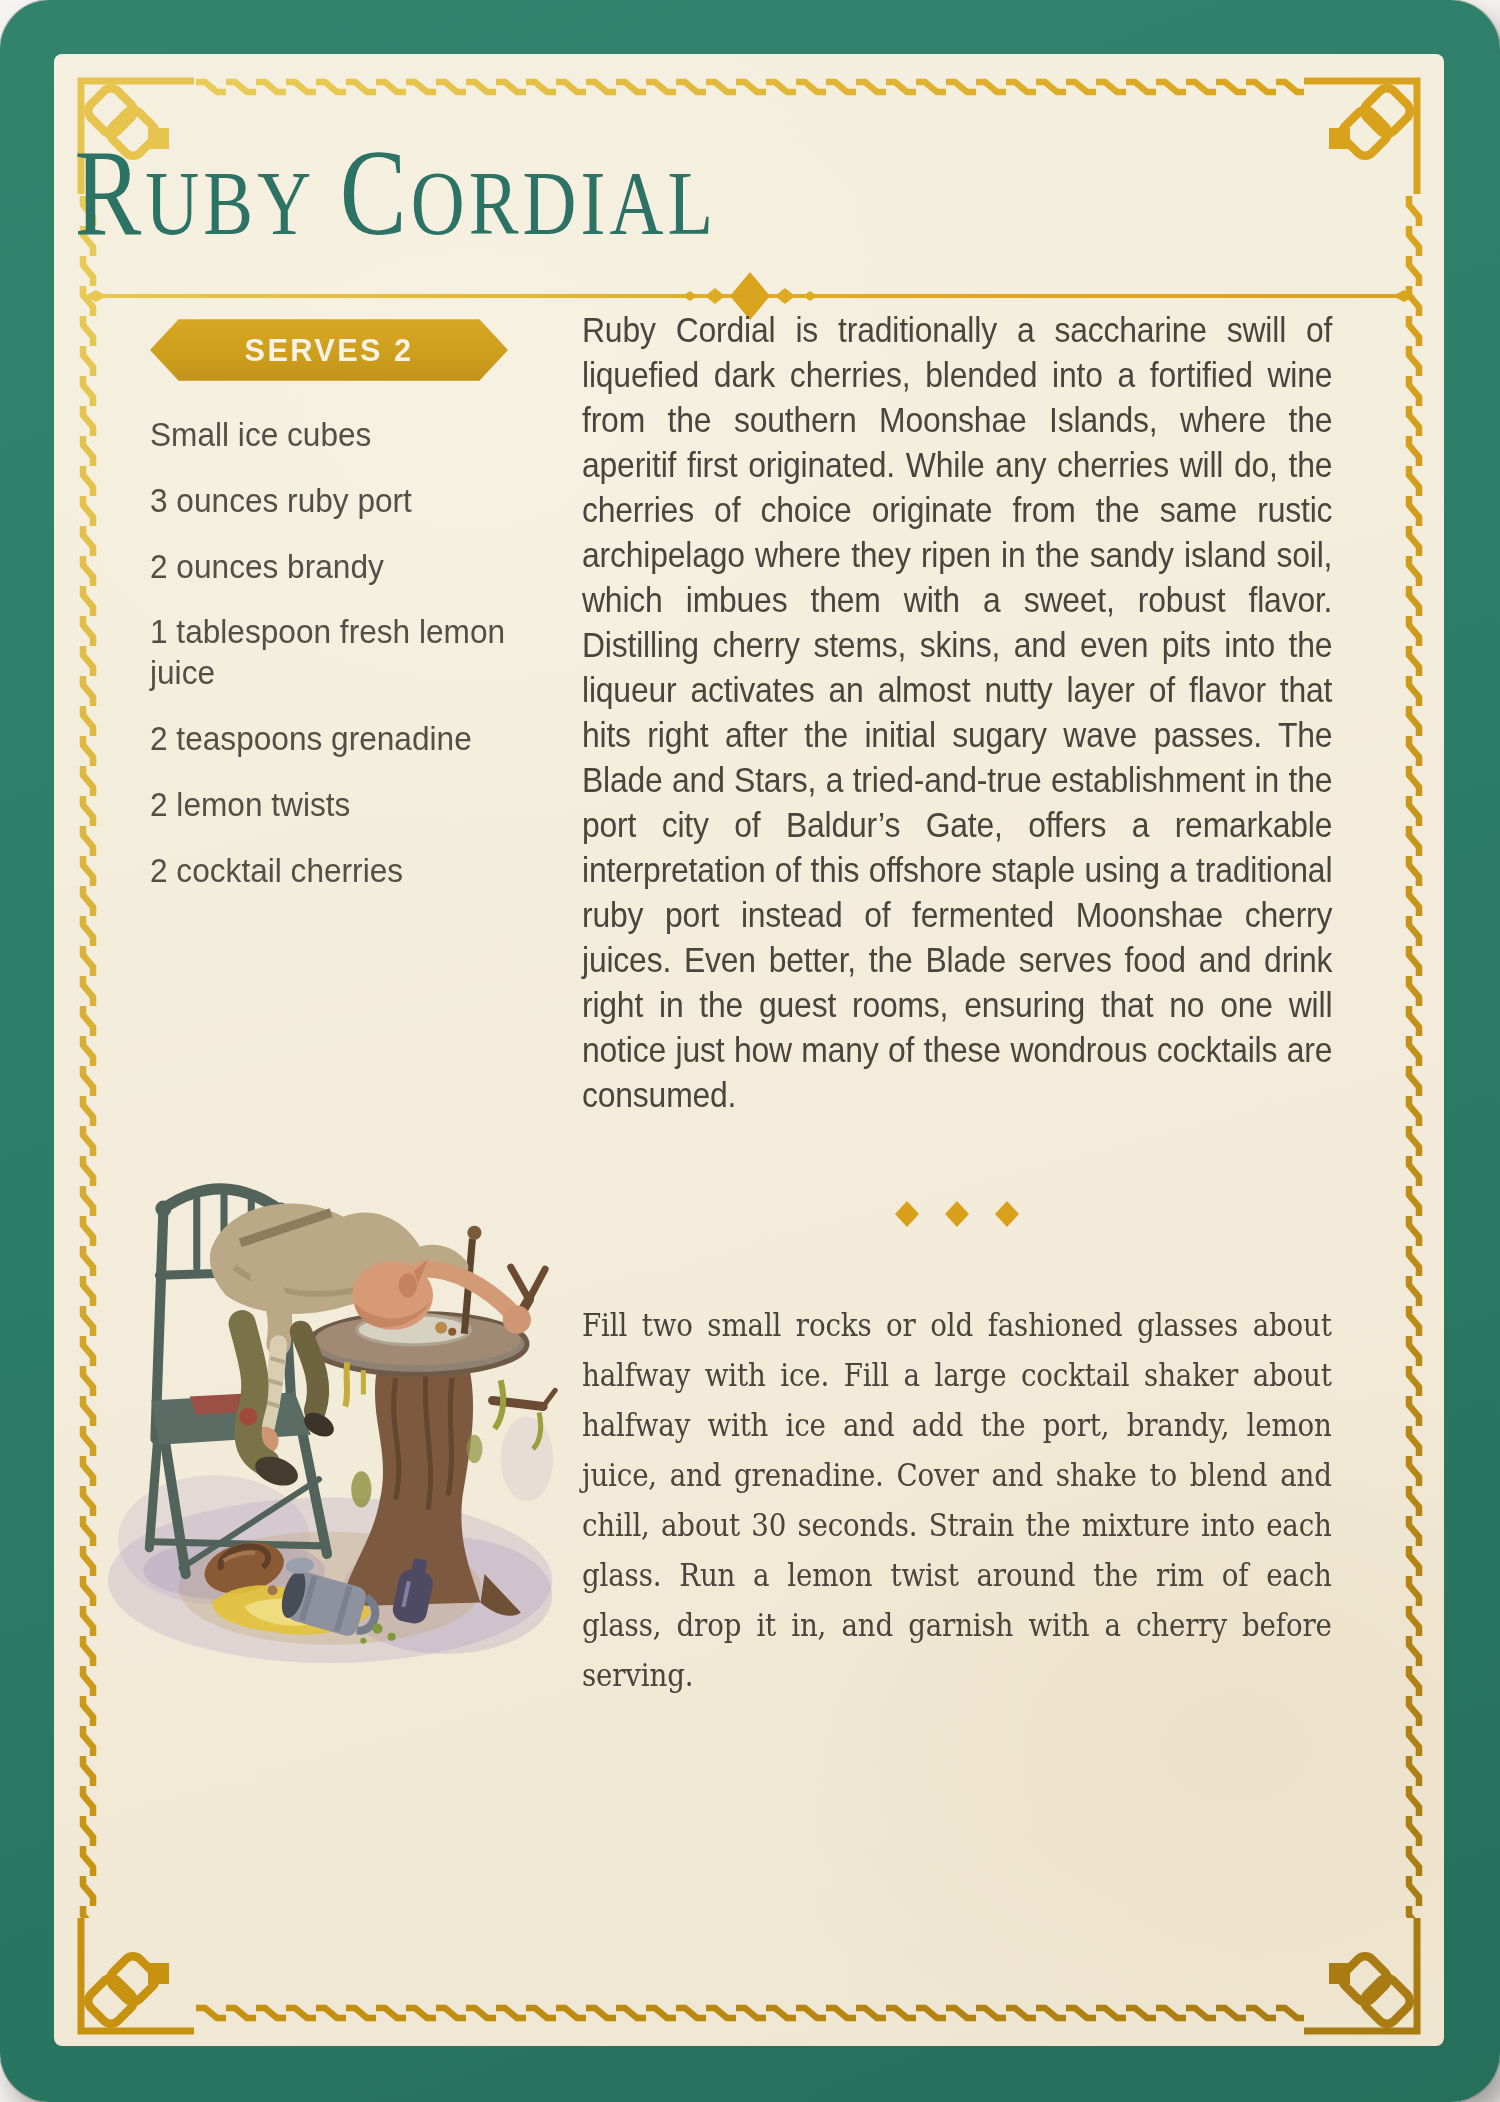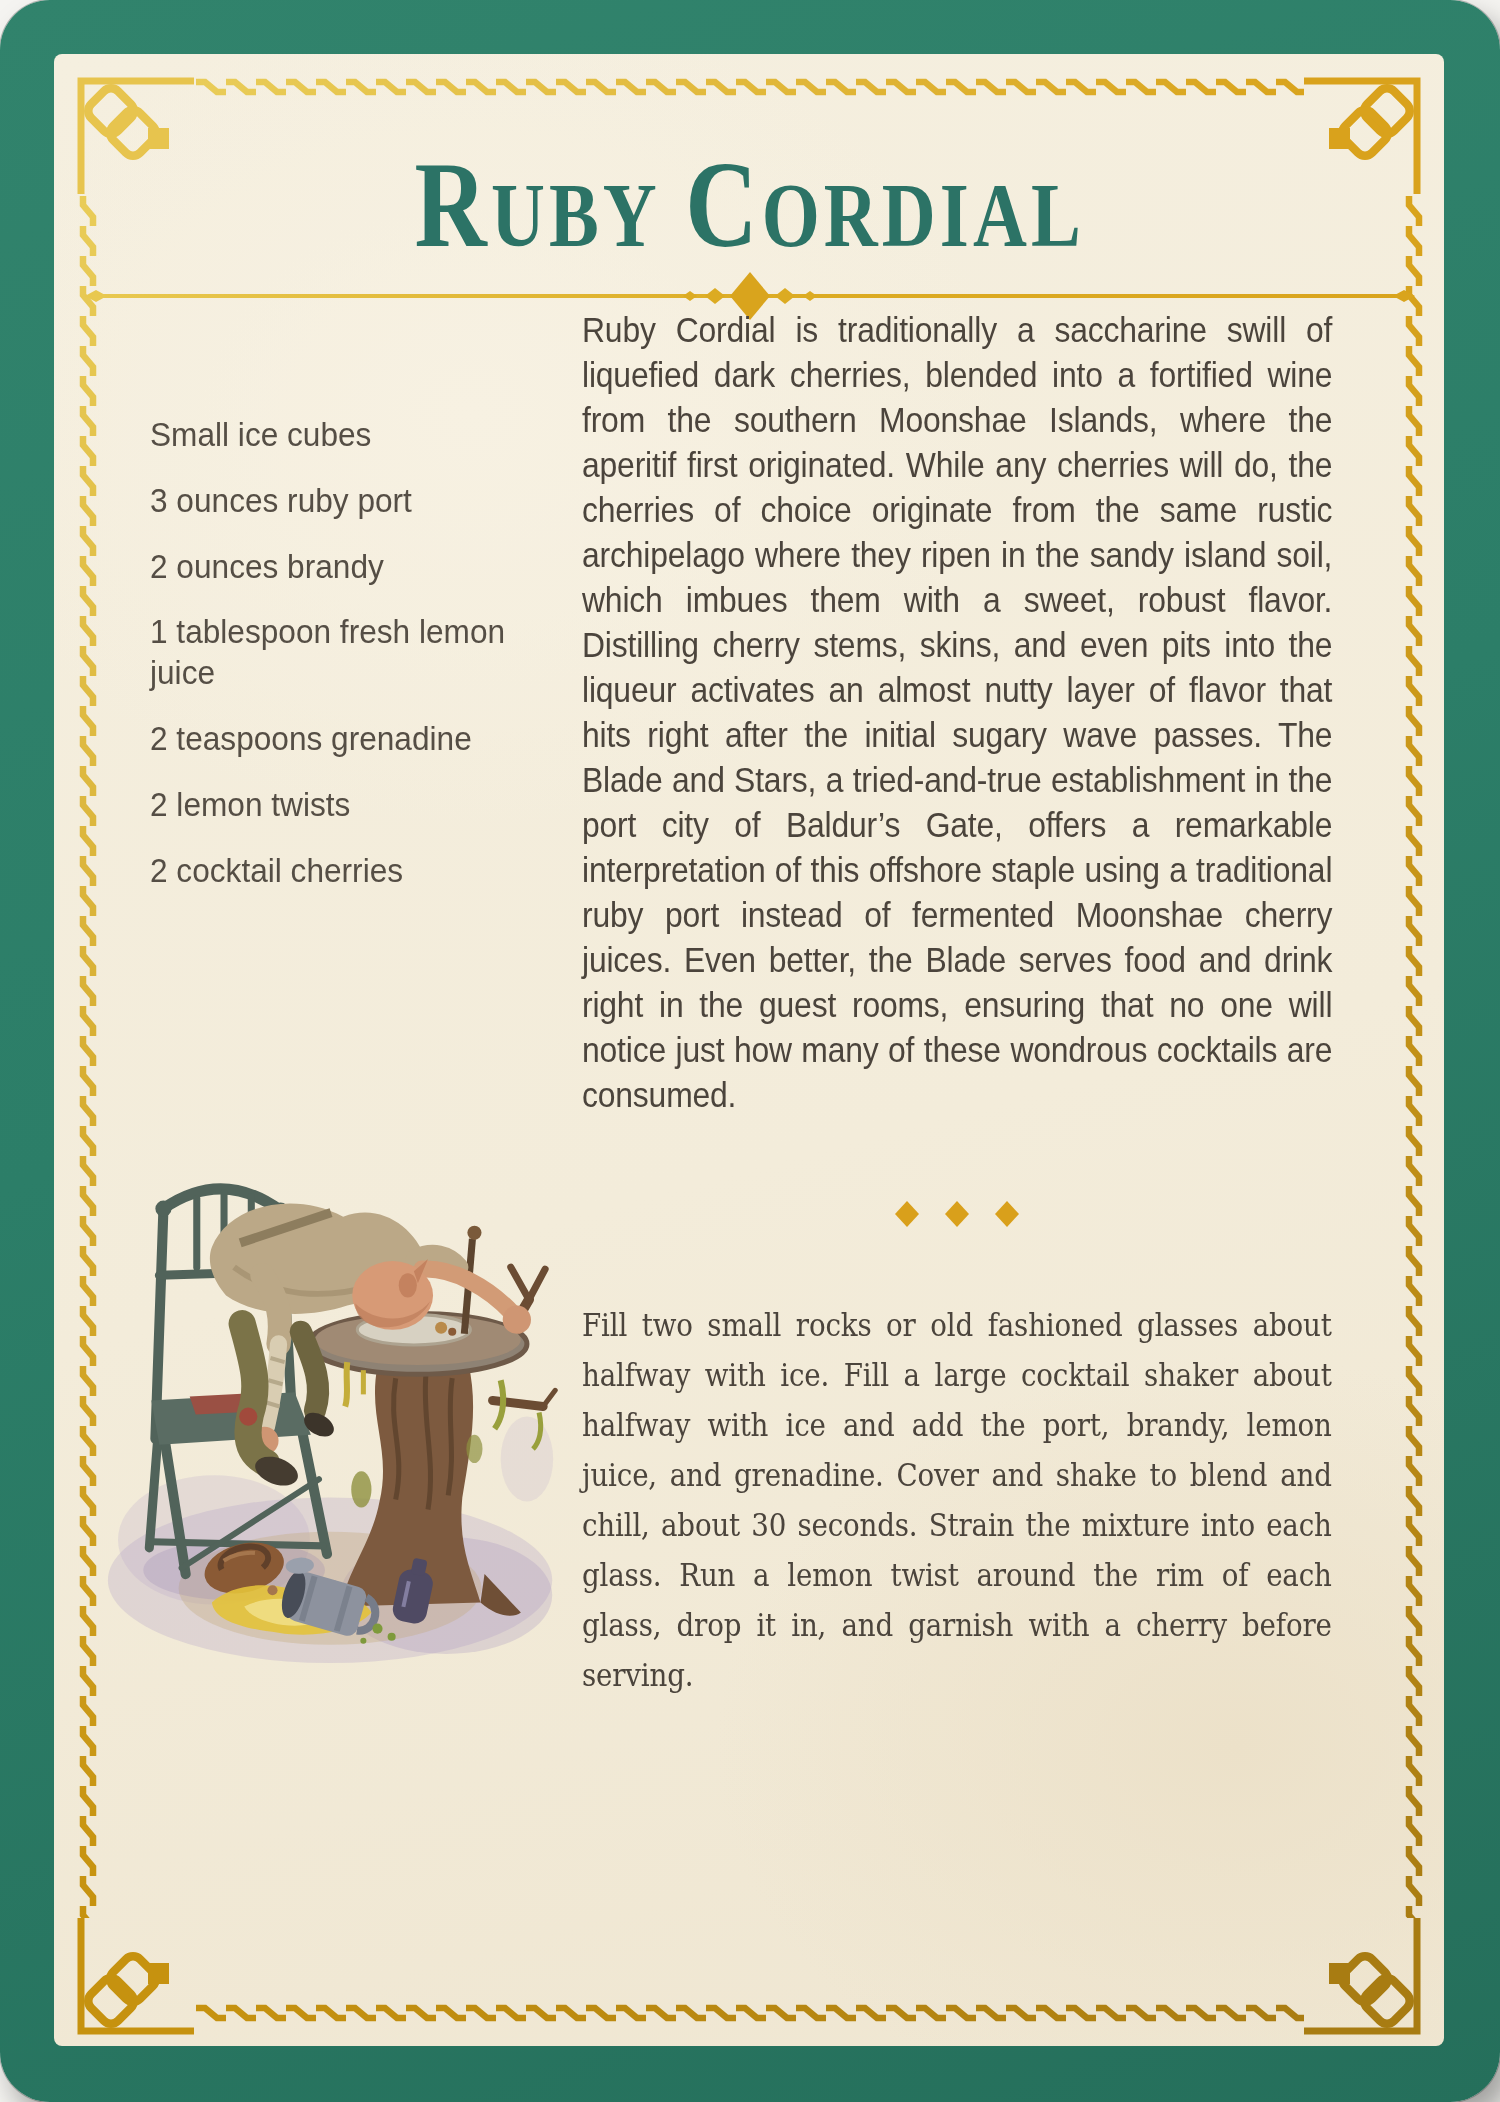--- a/index.html
+++ b/index.html
@@ -21,23 +21,23 @@
       linear-gradient(165deg,#f5efdf 0%,#f3ecda 55%,#efe6d1 100%);
   }
   svg.deco{position:absolute;display:block}
   .corner{position:absolute;width:122px;height:122px}
   #c-tl{left:72px;top:72px;color:#e7c44e}
   #c-tr{right:74px;top:72px;color:#d9a21c;transform:scaleX(-1)}
   #c-bl{left:72px;bottom:62px;color:#c6920f;transform:scaleY(-1)}
   #c-br{right:74px;bottom:62px;color:#a87c12;transform:scale(-1,-1)}
 
   .page-title{
-    position:absolute;left:0;right:0;top:128px;margin:16px;
-    text-align:center;color:#2c7366;
-    font-family:"Liberation Serif",serif;font-weight:bold;line-height:1;
+    position:absolute;left:0;right:0;top:128px;margin:4px;
+    text-align:left;color:#2c7366;
+    font-family:"Liberation Serif",serif;font-weight:normal;line-height:1;
   }
   .title-scale{display:inline-block;transform:scaleX(.82);transform-origin:50% 50%;white-space:nowrap}
   .tword{display:inline-block}
   .tword + .tword{margin-left:30px}
   .tword .cap{font-size:122px;letter-spacing:5px}
   .tword .rest{font-size:91px;letter-spacing:5px}
 
   .serves-badge{
     position:absolute;left:150px;top:318px;width:358px;height:64px;
     background:linear-gradient(180deg,#d7a825 0%,#cd9d1c 60%,#c2931a 100%);
@@ -179,20 +179,23 @@
     <rect x="8" y="24" width="1314" height="4" fill="url(#divg)"></rect>
     <polygon points="0,26 11,20 22,26 11,32" fill="#e8c84f"></polygon>
     <polygon points="1308,26 1319,20 1330,26 1319,32" fill="#d9a41d"></polygon>
     <polygon points="598,26 605,21 612,26 605,31" fill="#dcab22"></polygon>
     <polygon points="620,26 630,18 640,26 630,34" fill="#dcab22"></polygon>
     <polygon points="665,2 685,26 665,50 645,26" fill="#d9a41d"></polygon>
     <polygon points="690,26 700,18 710,26 700,34" fill="#dcab22"></polygon>
     <polygon points="718,26 725,21 732,26 725,31" fill="#dcab22"></polygon>
   </svg>
 
+  <div class="serves-badge">
+    <span>SERVES 2</span>
+  </div>
 
   <ul class="ingredients">
 
   <li>Small ice cubes</li>
       <li>3 ounces ruby port</li>
       <li>2 ounces brandy</li>
       <li>1 tablespoon fresh lemon juice</li>
       <li>2 teaspoons grenadine</li>
       <li>2 lemon twists</li>
       <li>2 cocktail cherries</li>

